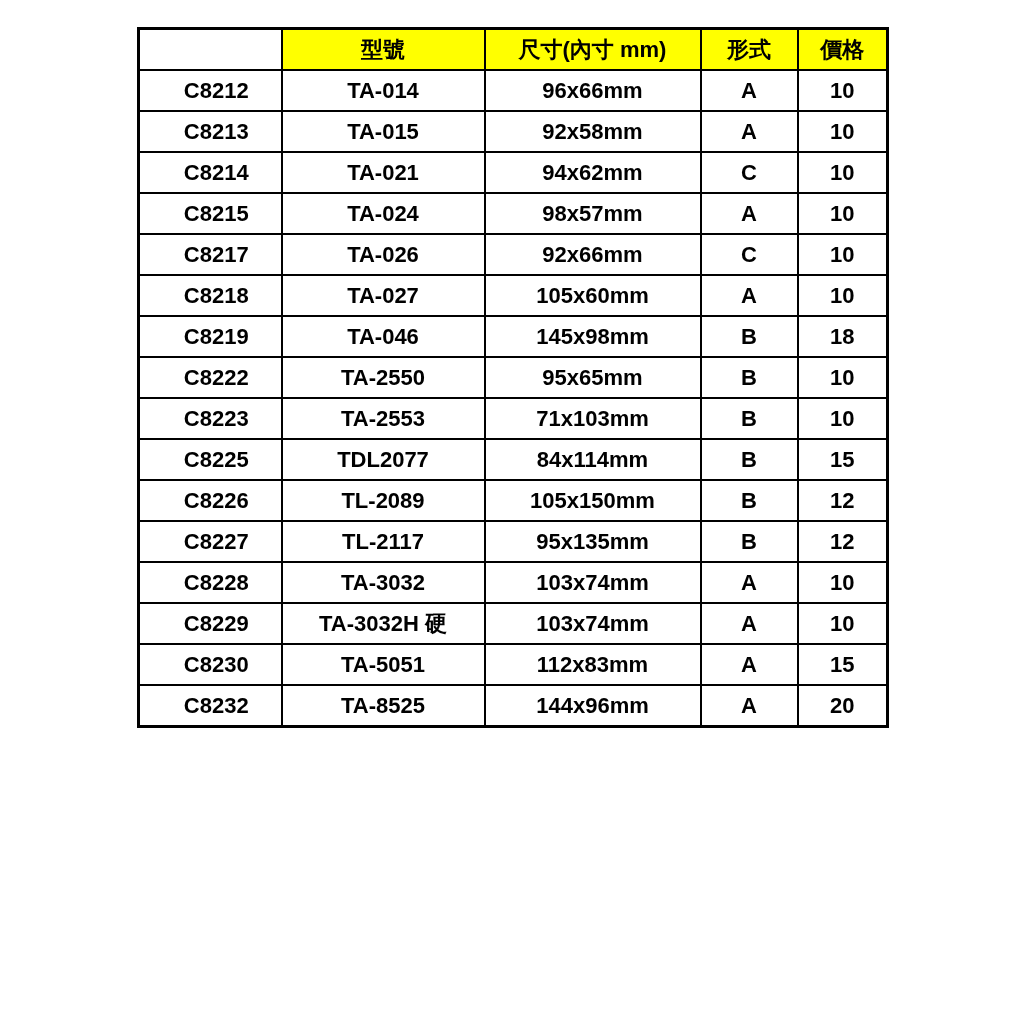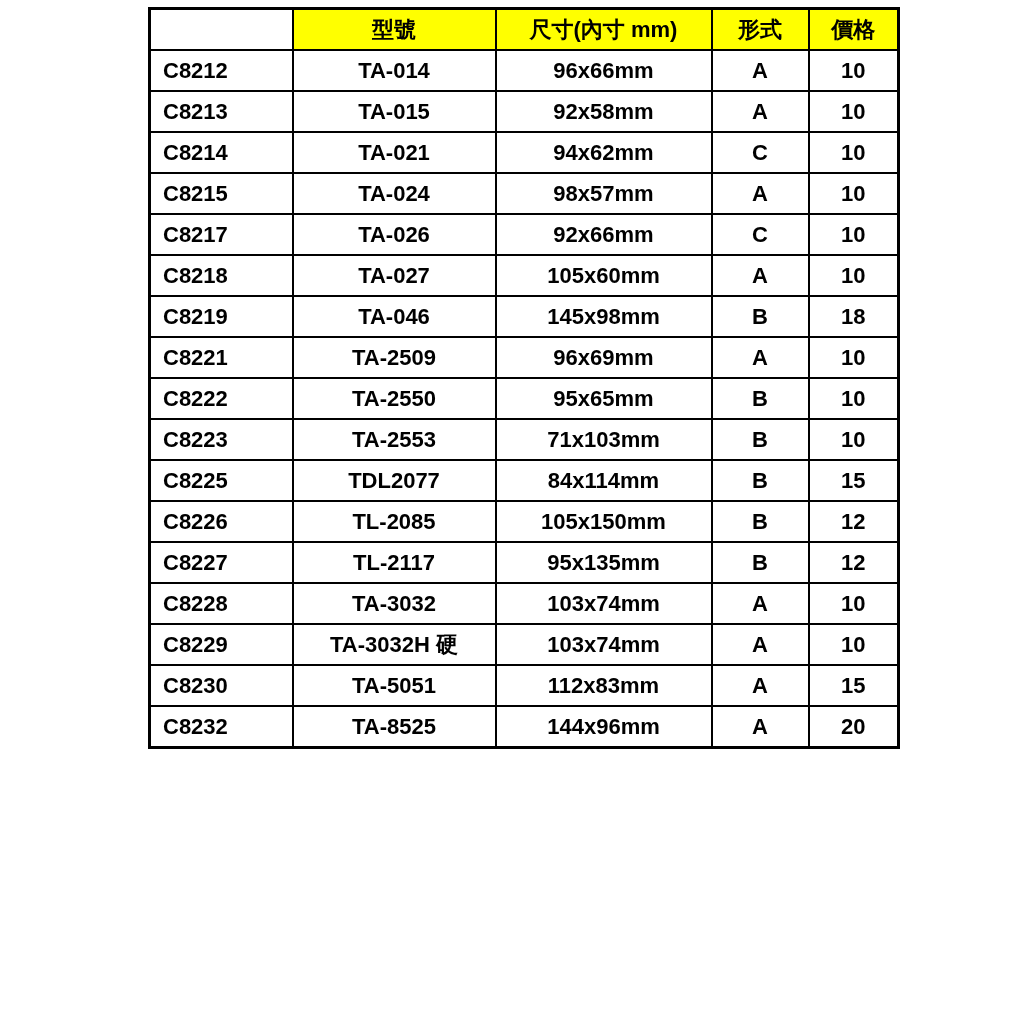--- a/index.html
+++ b/index.html
@@ -13,49 +13,48 @@
   .page {
     position: relative;
     width: 1024px;
     height: 1024px;
     background: #ffffff;
     overflow: hidden;
   }
   table.price-table {
     position: absolute;
     left: 137px;
-    top: 7px;
+    top: 27px;
     width: 749px;
     border-collapse: collapse;
     table-layout: fixed;
     border: 3px solid #000000;
     font-size: 22px;
     font-weight: 600;
     color: #000000;
-    margin-left: 11px;
   }
   table.price-table th,
   table.price-table td {
     border: 2px solid #000000;
     height: 39px;
     padding: 0;
     text-align: center;
     vertical-align: middle;
     white-space: nowrap;
     overflow: hidden;
   }
   table.price-table th {
     background: #ffff00;
     font-weight: 700;
   }
   table.price-table th.blank {
     background: #ffffff;
   }
   table.price-table td.code-cell {
-    text-align: left;
+    text-align: center;
     padding-left: 12px;
   }
   col.c-code  { width: 143px; }
   col.c-model { width: 203px; }
   col.c-size  { width: 216px; }
   col.c-type  { width: 97px;  }
   col.c-price { width: 90px;  }
 </style>
 </head>
 <body>
@@ -122,27 +121,20 @@
     <td>10</td>
   </tr>
         <tr>
     <td class="code-cell">C8219</td>
     <td>TA-046</td>
     <td>145x98mm</td>
     <td>B</td>
     <td>18</td>
   </tr>
         <tr>
-    <td class="code-cell">C8221</td>
-    <td>TA-2509</td>
-    <td>96x69mm</td>
-    <td>A</td>
-    <td>10</td>
-  </tr>
-        <tr>
     <td class="code-cell">C8222</td>
     <td>TA-2550</td>
     <td>95x65mm</td>
     <td>B</td>
     <td>10</td>
   </tr>
         <tr>
     <td class="code-cell">C8223</td>
     <td>TA-2553</td>
     <td>71x103mm</td>
@@ -151,21 +143,21 @@
   </tr>
         <tr>
     <td class="code-cell">C8225</td>
     <td>TDL2077</td>
     <td>84x114mm</td>
     <td>B</td>
     <td>15</td>
   </tr>
         <tr>
     <td class="code-cell">C8226</td>
-    <td>TL-2085</td>
+    <td>TL-2089</td>
     <td>105x150mm</td>
     <td>B</td>
     <td>12</td>
   </tr>
         <tr>
     <td class="code-cell">C8227</td>
     <td>TL-2117</td>
     <td>95x135mm</td>
     <td>B</td>
     <td>12</td>

